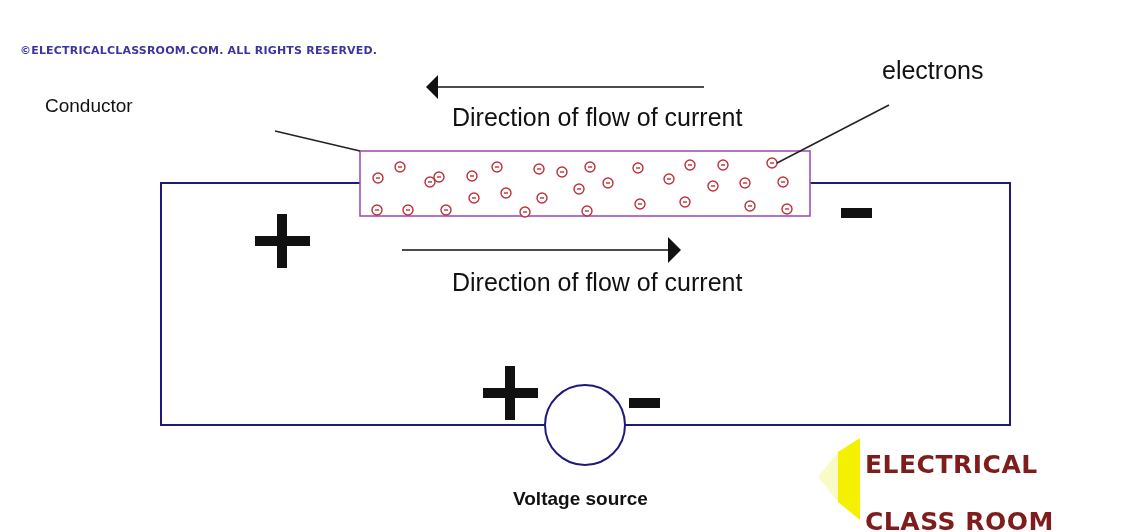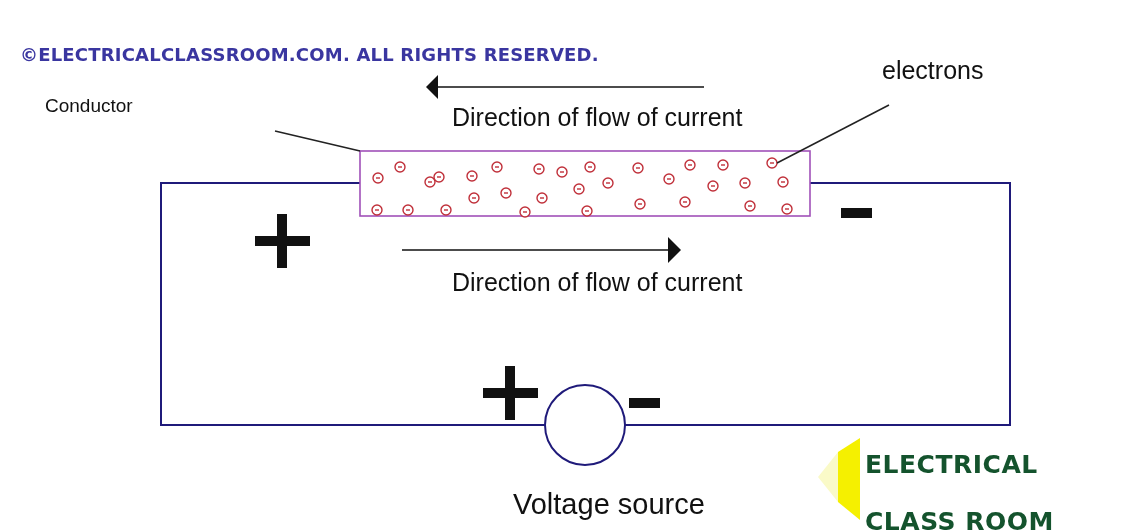--- a/index.html
+++ b/index.html
@@ -1,25 +1,25 @@
 <!DOCTYPE html>
 <html><head>
 <meta charset="utf-8">
 <style>
   html, body { margin: 0; padding: 0; background: #ffffff; }
   body { width: 1129px; height: 532px; position: relative; overflow: hidden; font-family: "Liberation Sans", sans-serif; }
-  .copyright { position: absolute; left: 20px; top: 44px; font-family: "DejaVu Sans", sans-serif; font-weight: bold; font-size: 18px; color: #3a36a0; letter-spacing: 0.2px; white-space: nowrap; }
+  .copyright { position: absolute; left: 20px; top: 44px; font-family: "DejaVu Sans", sans-serif; font-weight: bold; font-size: 11px; color: #3a36a0; letter-spacing: 0.2px; white-space: nowrap; }
   svg.diagram { position: absolute; left: 0; top: 0; }
   .lbl { position: absolute; font-family: "Liberation Sans", sans-serif; color: #111; white-space: nowrap; }
   .conductor-label { left: 45px; top: 95px; font-size: 19px; }
   .electrons-label { left: 882px; top: 56px; font-size: 25px; }
   .current-top { left: 452px; top: 103px; font-size: 25px; }
   .current-bottom { left: 452px; top: 268px; font-size: 25px; }
-  .voltage-label { left: 513px; top: 488px; font-size: 29px; }
-  .logo-text { position: absolute; left: 865px; font-family: "DejaVu Sans", sans-serif; font-weight: bold; font-size: 25px; color: #14532d; white-space: nowrap; letter-spacing: 0.5px; text-align: right; }
+  .voltage-label { left: 513px; top: 488px; font-size: 19px; font-weight: bold; }
+  .logo-text { position: absolute; left: 865px; font-family: "DejaVu Sans", sans-serif; font-weight: bold; font-size: 25px; color: #7f1d1d; white-space: nowrap; letter-spacing: 0.5px; text-align: right; }
   .logo-l1 { top: 450px; }
   .logo-l2 { top: 495px; margin-top: 12px; }
 </style>
 </head>
 <body>
 
 <div class="copyright">©ELECTRICALCLASSROOM.COM. ALL RIGHTS RESERVED.</div>
 
 <svg class="diagram" width="1129" height="532" viewBox="0 0 1129 532">
 

